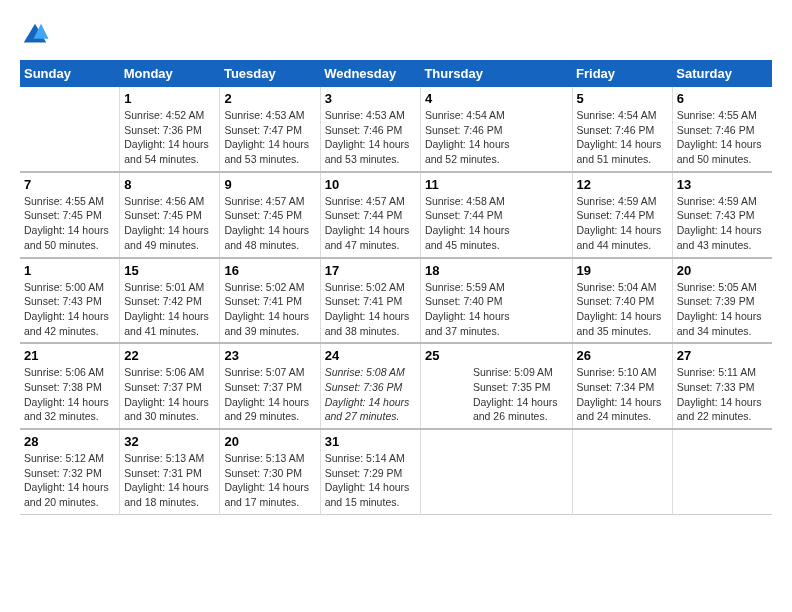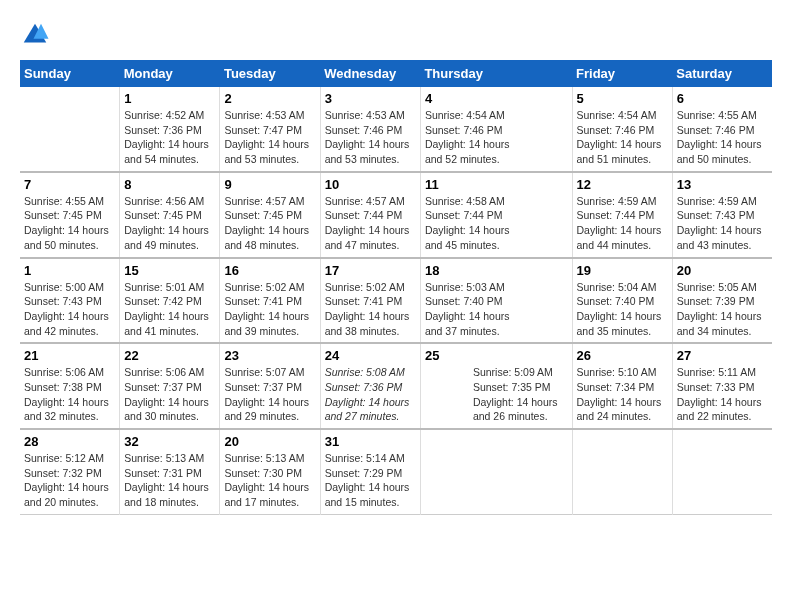--- a/index.html
+++ b/index.html
@@ -230,21 +230,21 @@
         </td>
         <td>
           <span class="day-number">17</span>
           <div class="day-info" style="white-space: pre-line;">Sunrise: 5:02 AM
 Sunset: 7:41 PM
 Daylight: 14 hours
 and 38 minutes.</div>
         </td>
         <td>
           <span class="day-number">18</span>
-          <div class="day-info" style="white-space: pre-line;">Sunrise: 5:03 AM
+          <div class="day-info" style="white-space: pre-line;">Sunrise: 5:59 AM
 Sunset: 7:40 PM
 Daylight: 14 hours
 and 37 minutes.</div>
         </td>
         <td>
           <span class="day-number">19</span>
           <div class="day-info" style="white-space: pre-line;">Sunrise: 5:04 AM
 Sunset: 7:40 PM
 Daylight: 14 hours
 and 35 minutes.</div>

